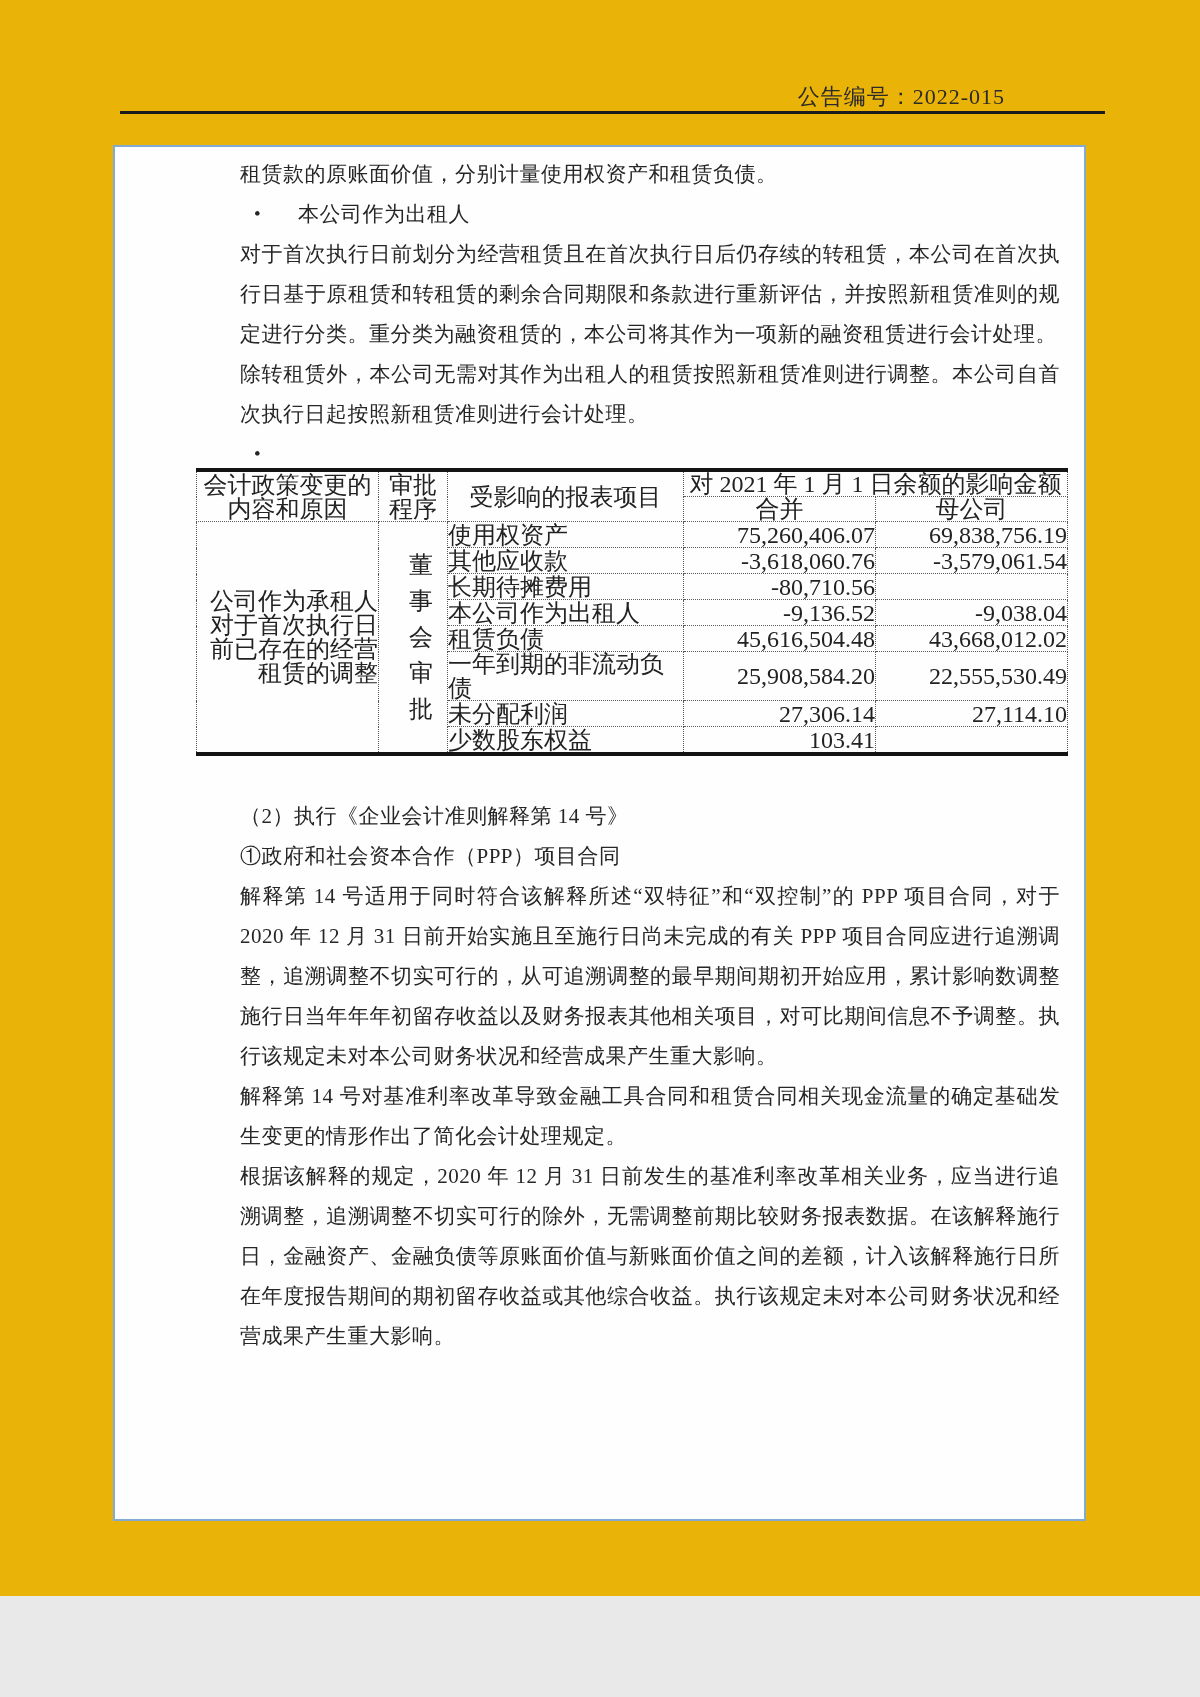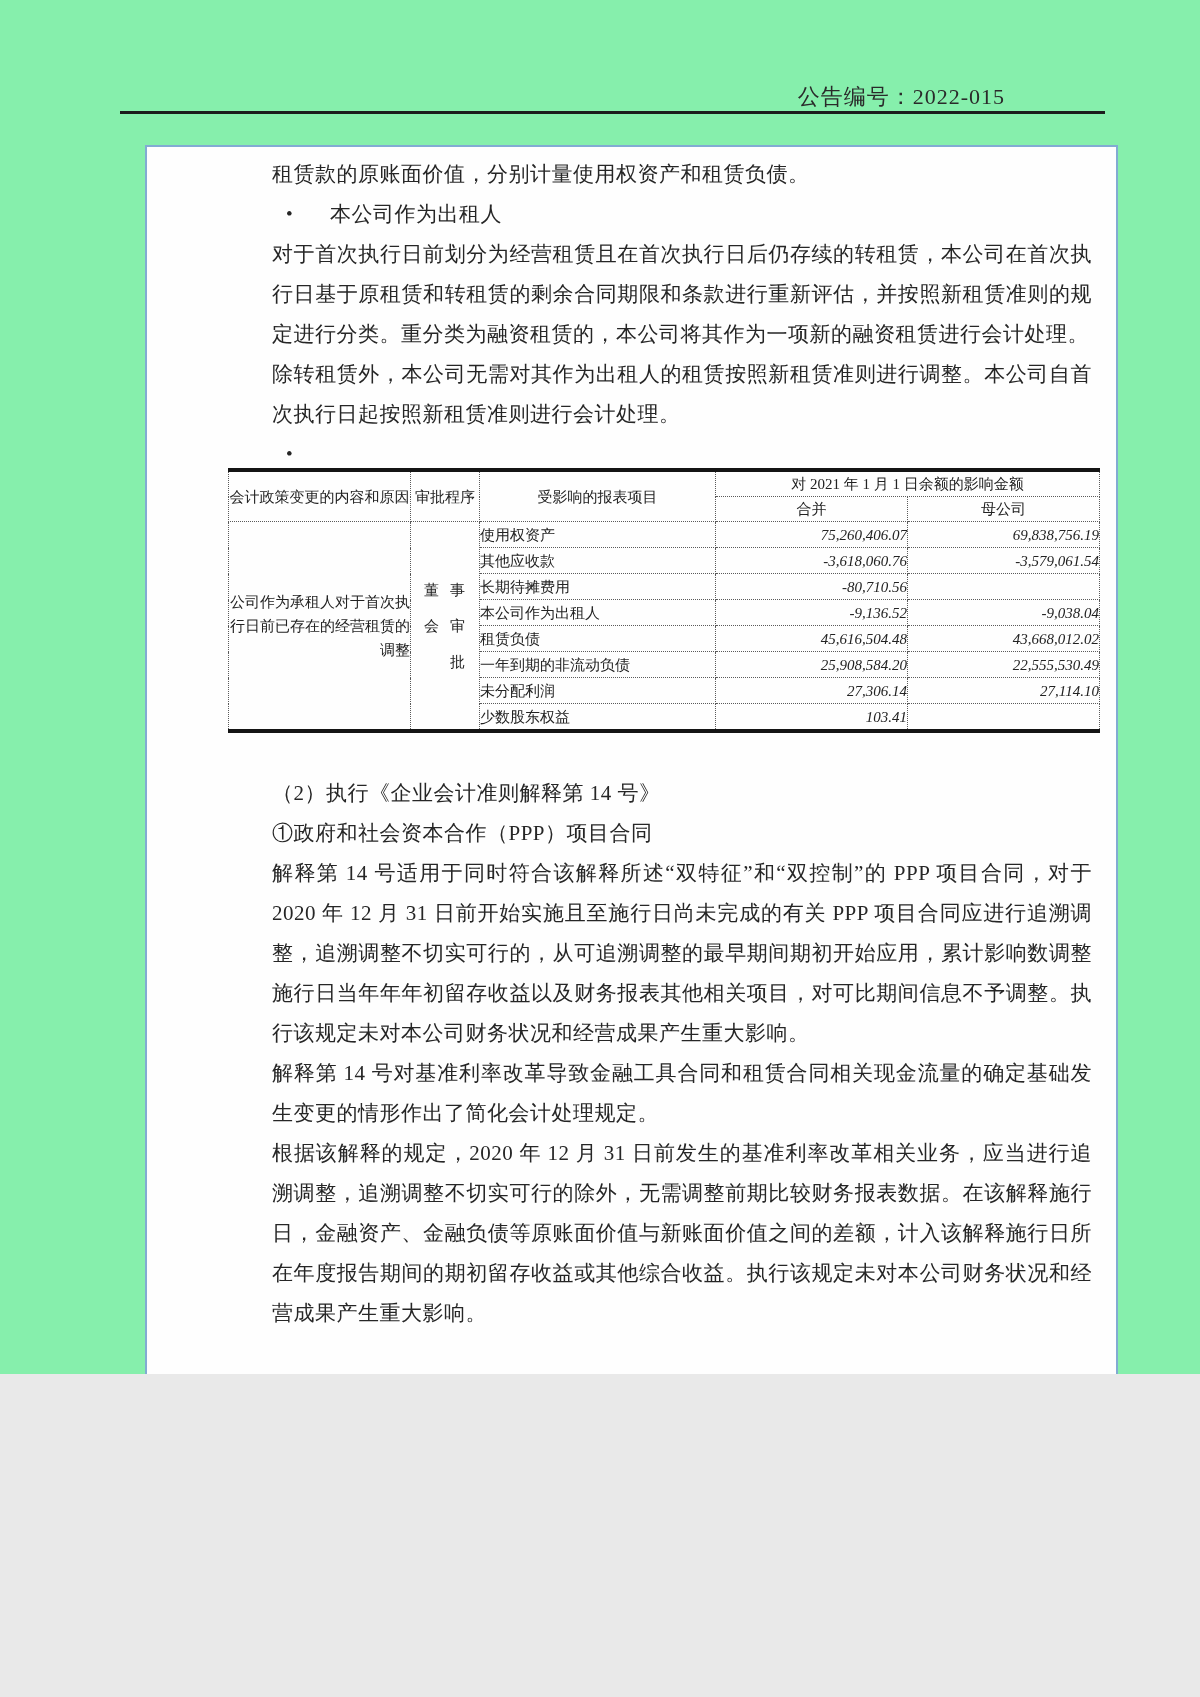--- a/index.html
+++ b/index.html
@@ -1,39 +1,38 @@
 <!DOCTYPE html>
 <html><head>
 <meta charset="utf-8">
 <style>
   html,body { margin:0; padding:0; background:#e9e9e9; }
   .page {
     position:relative;
-    width:1200px; height:1374px;
+    width:1200px; height:1596px;
     margin:0 auto;
-    background:#86efac;
+    background:#eab308;
     font-family:"Liberation Serif","DejaVu Serif",serif;
     color:#262626;
     overflow:hidden;
   }
   .doc-number {
     position:absolute; top:82px; right:195px;
     font-size:22px; letter-spacing:1px; color:#2a2a2a;
   }
   .header-rule {
     position:absolute; top:111px; left:120px;
     width:985px; height:3px; background:#1c1c1c;
   }
   .content-box {
     position:absolute; left:113px; top:145px;
     width:973px; height:1376px;
     border:2px solid #82abd3;
     background:#fefefe;
     box-sizing:border-box;
-    margin-left:32px;
   }
   .inner {
     padding:7px 24px 0 125px;
   }
   .bodytext, .bullet, .heading {
     font-size:21px; line-height:40px;
     text-align:justify; letter-spacing:0.5px;
     margin:0;
   }
   .bullet { display:flex; text-align:left; }
@@ -42,34 +41,34 @@
     flex:0 0 58px; font-size:19px;
   }
   .heading { text-align:left; }
   .sec-heading { margin-top:40px; }
 
   table.impact {
     margin:-6px 0 0 -44px;
     width:871px;
     border-collapse:collapse;
     table-layout:fixed;
-    font-size:15px;
+    font-size:24px;
     color:#222;
   }
   table.impact th, table.impact td {
     border:1px dotted #5a5a5a;
     font-weight:normal;
     padding:0;
     line-height:24px;
   }
   table.impact { border-top:4px solid #141414; border-bottom:4px solid #141414; }
   table.impact tr.hrow th { height:24px; text-align:center; }
   table.impact td { height:25px; }
   td.item-cell { text-align:left; padding-left:10px; }
-  td.num-cell  { text-align:right; padding-right:10px;font-style:italic; }
+  td.num-cell  { text-align:right; padding-right:10px; }
   td.change-cell {
     text-align:right; padding:0 12px; line-height:30px; vertical-align:middle;
   }
   td.approval-cell { vertical-align:middle; }
   .approval-wrap {
     width:62px; margin:0 auto;
     letter-spacing:11px; line-height:36px; text-align:right;
   }
 </style>
 </head>

